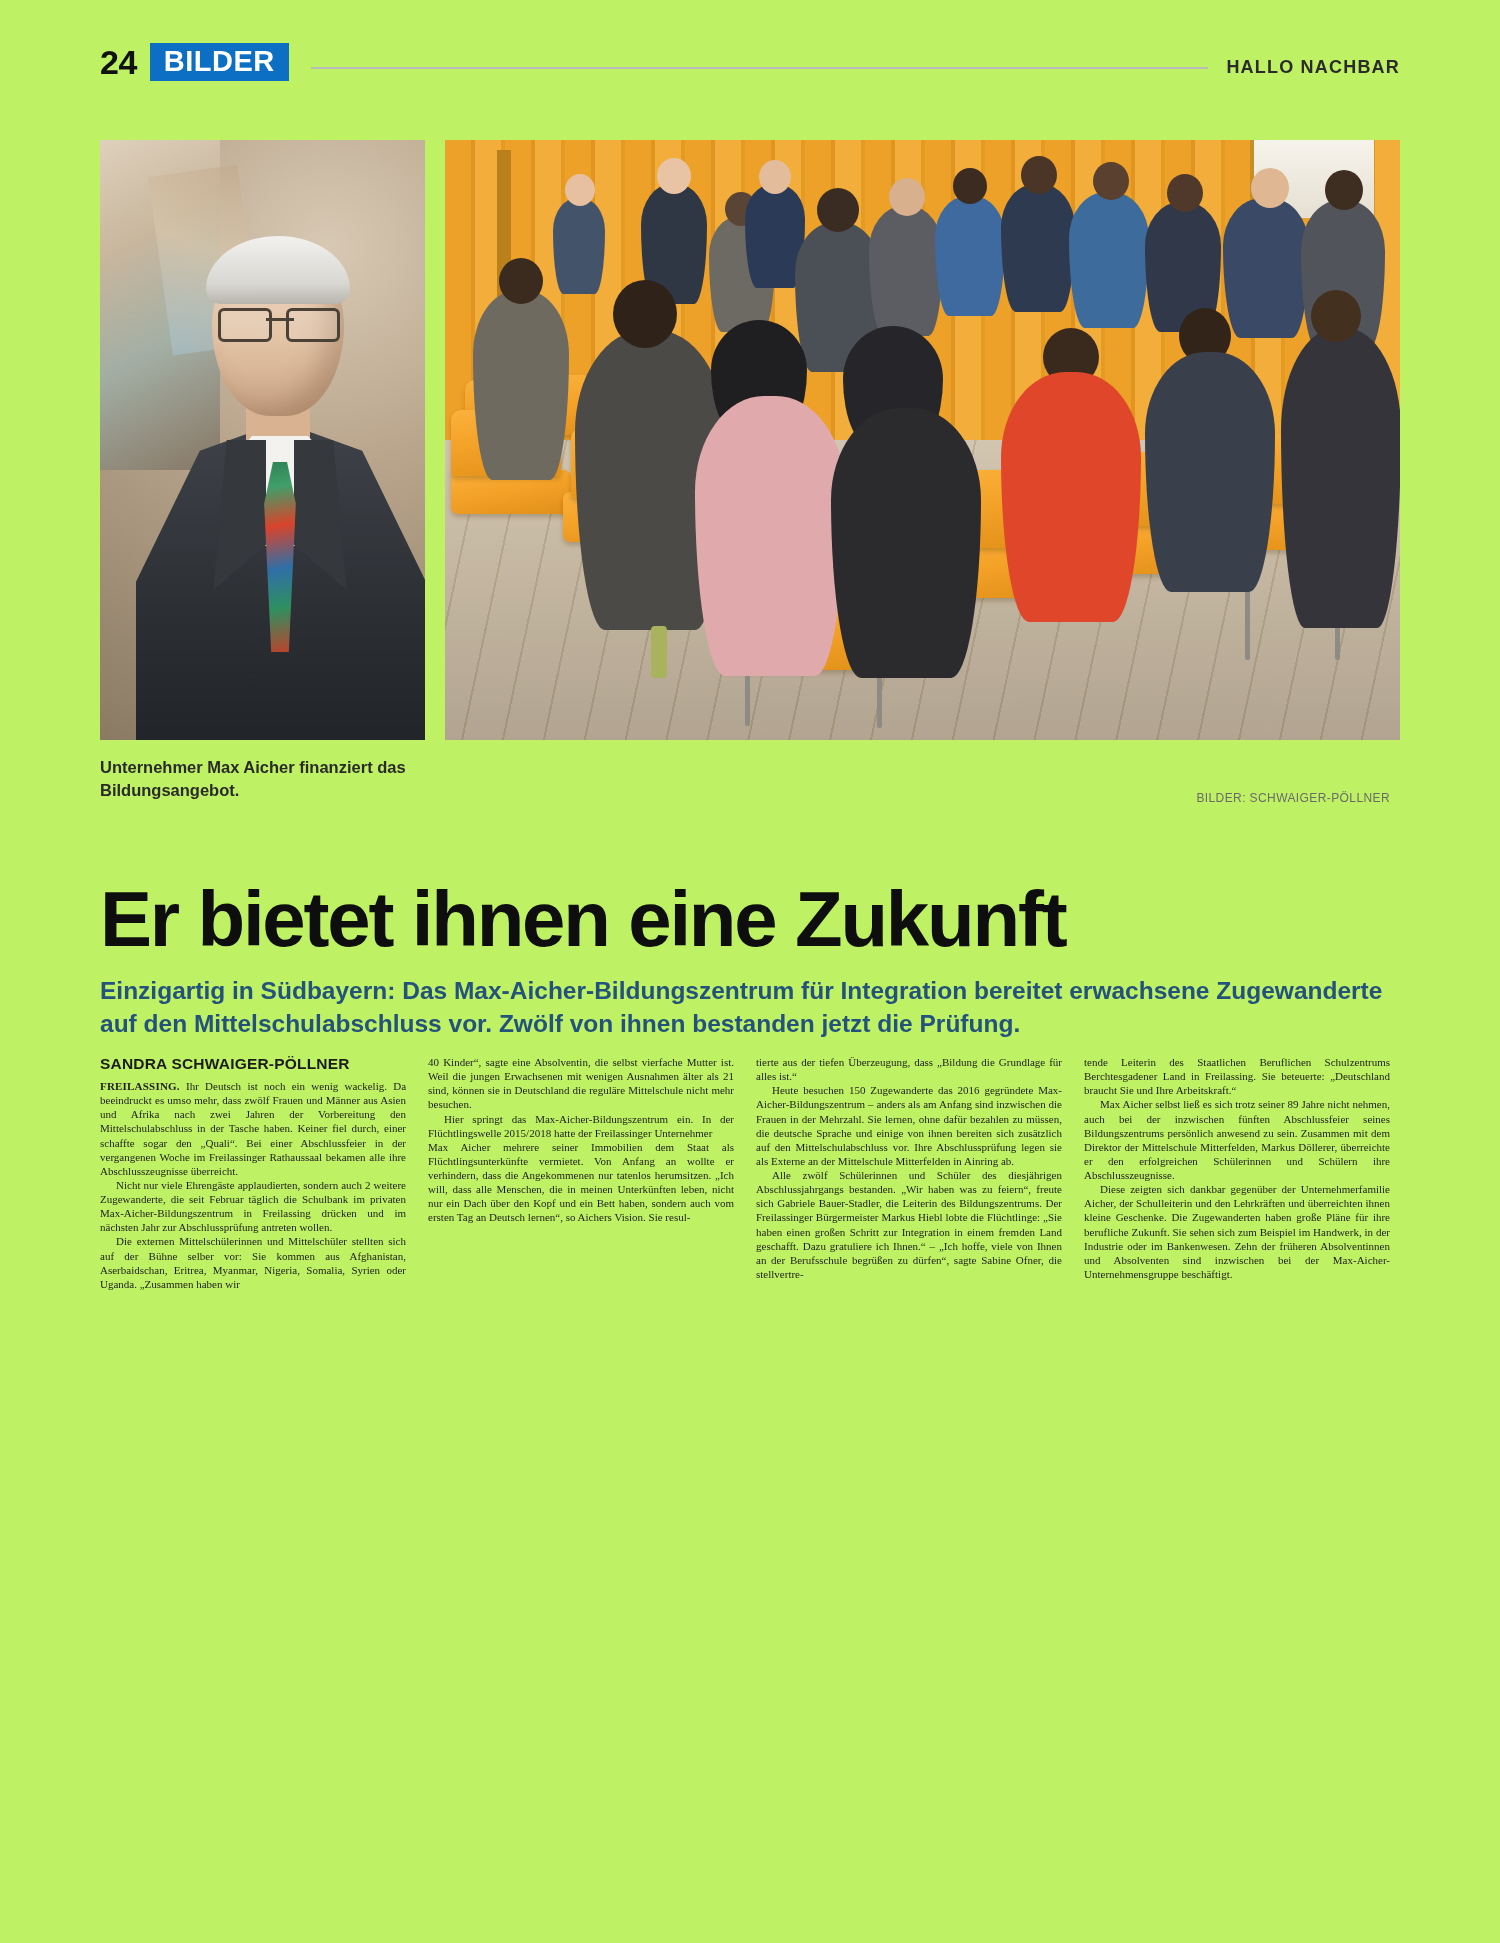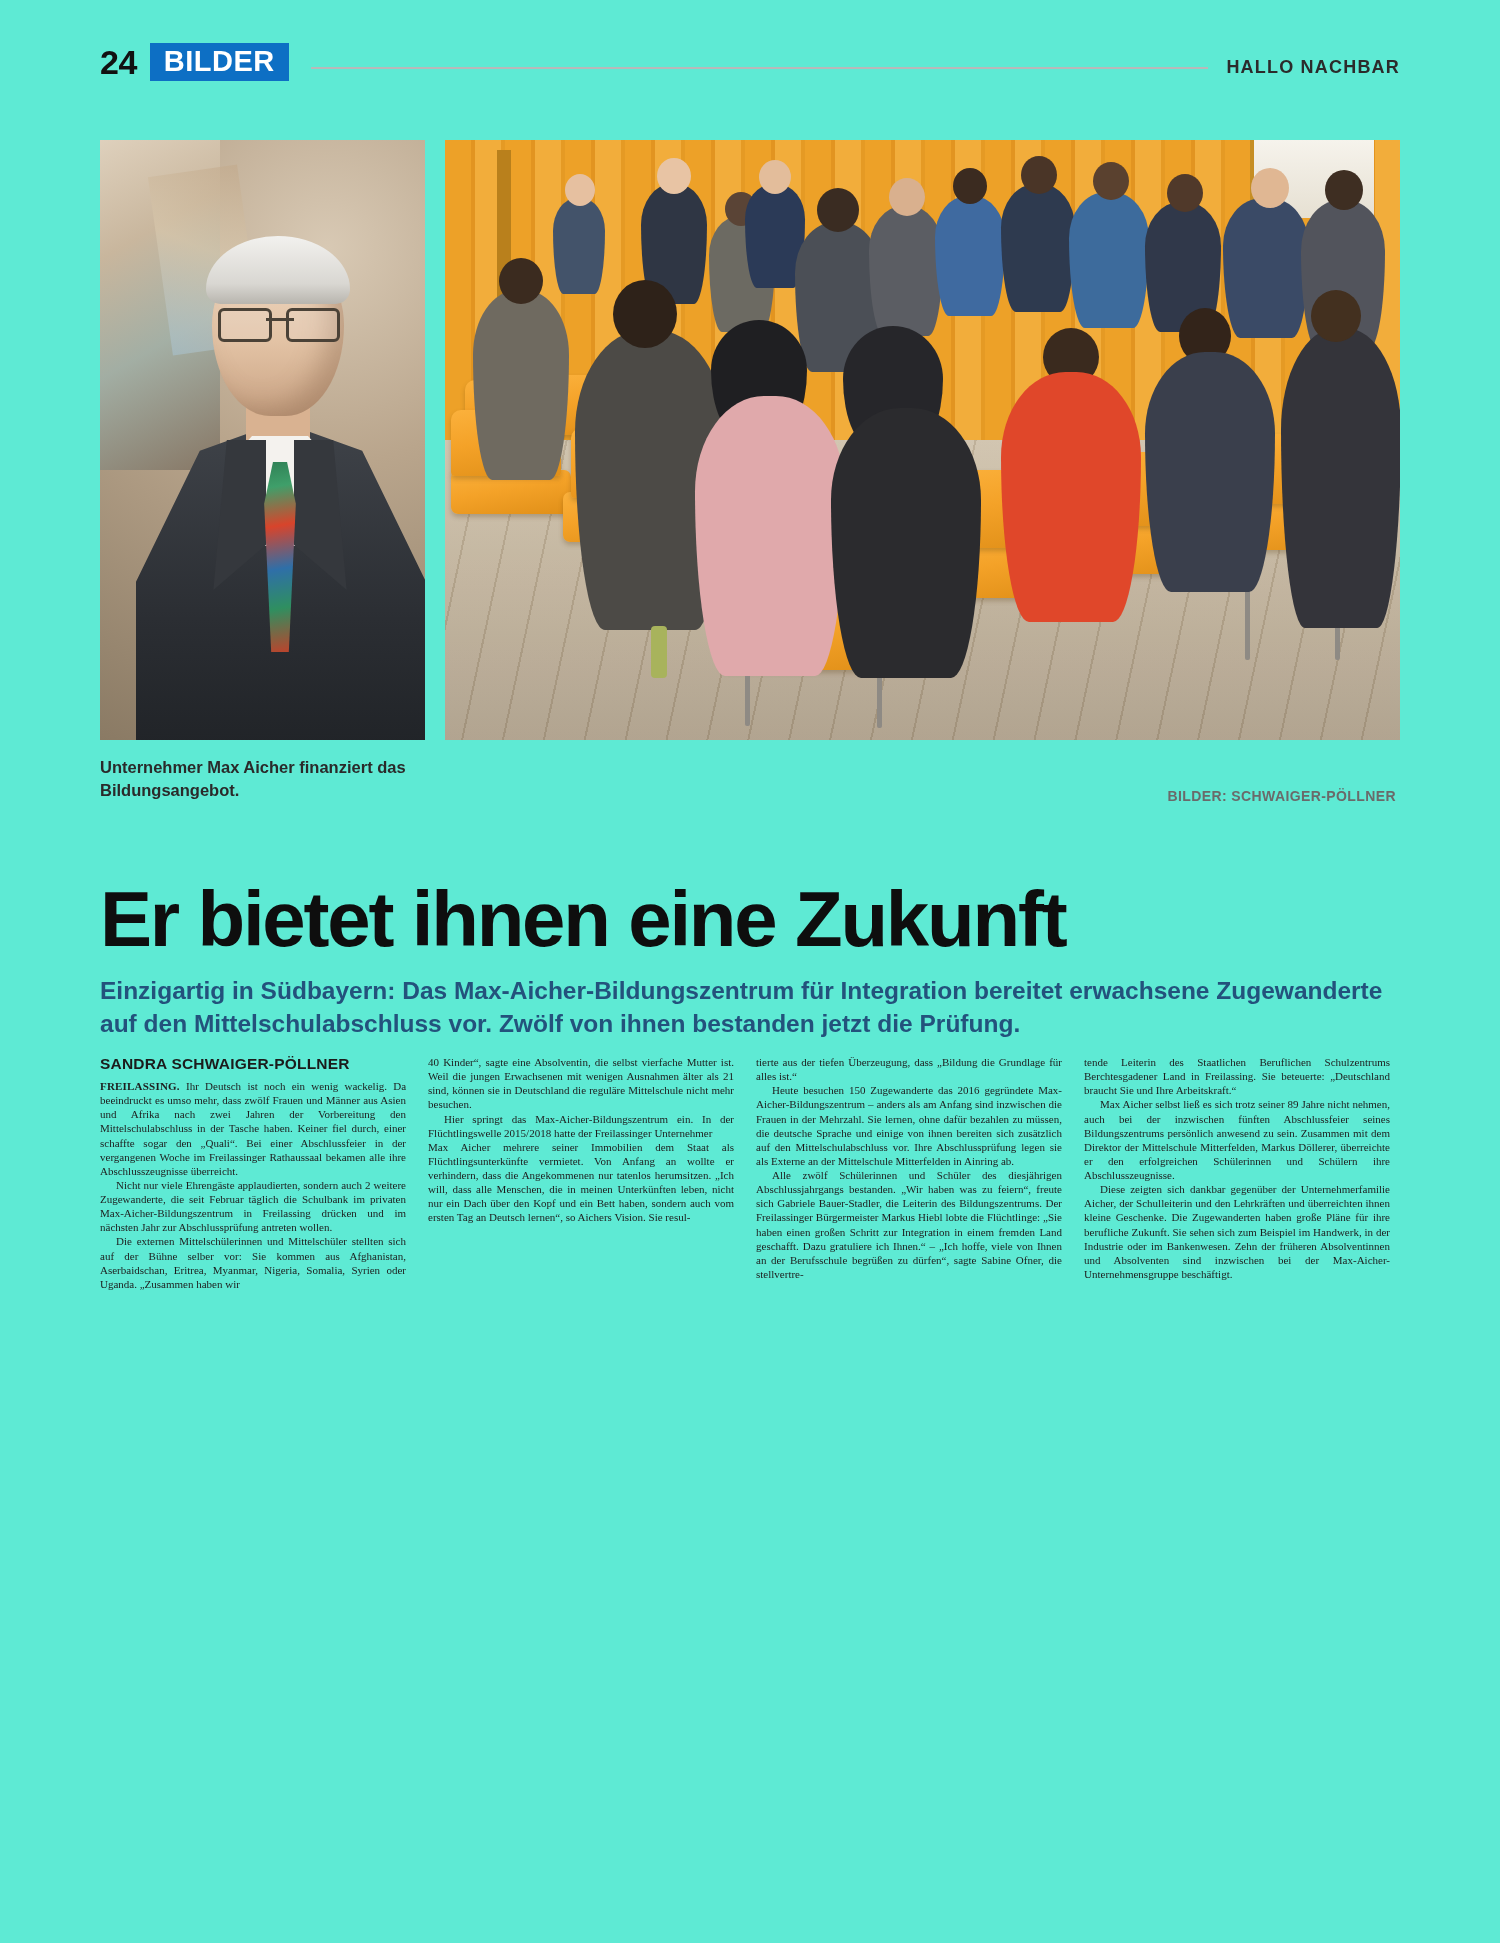--- a/index.html
+++ b/index.html
@@ -14,21 +14,21 @@
     position: relative;
     font-family: "Liberation Serif", "DejaVu Serif", serif;
     color: #1a1a1a;
     overflow: hidden;
   }
   .page {
     position: absolute;
     left: 0; top: 0;
     width: 1500px;
     height: 1943px;
-    background: #5eead4;
+    background: #bef264;
   }
 
   
   .masthead {
     position: absolute;
     left: 100px;
     top: 40px;
     width: 1300px;
     height: 44px;
     display: flex;
@@ -246,26 +246,26 @@
     font-family: "Liberation Sans", sans-serif;
     font-size: 16.5px;
     line-height: 1.42;
     color: #2a2a2a;
     font-weight: 600;
   }
   .caption-portrait { width: 325px; }
   .caption-wide { width: 955px; position: relative; }
   .photo-credit {
     position: absolute;
-    right: 4px;
+    right: 10px;
     bottom: -4px;
     font-family: "Liberation Sans", sans-serif;
-    font-size: 14px;
+    font-size: 12px;
     letter-spacing: .4px;
-    font-weight: 700;
+    font-weight: 400;
     color: #6a6a6a;
   }
 
   
   .headline {
     position: absolute;
     left: 100px;
     top: 828px;
     width: 1320px;
     font-family: "Liberation Sans", sans-serif;

